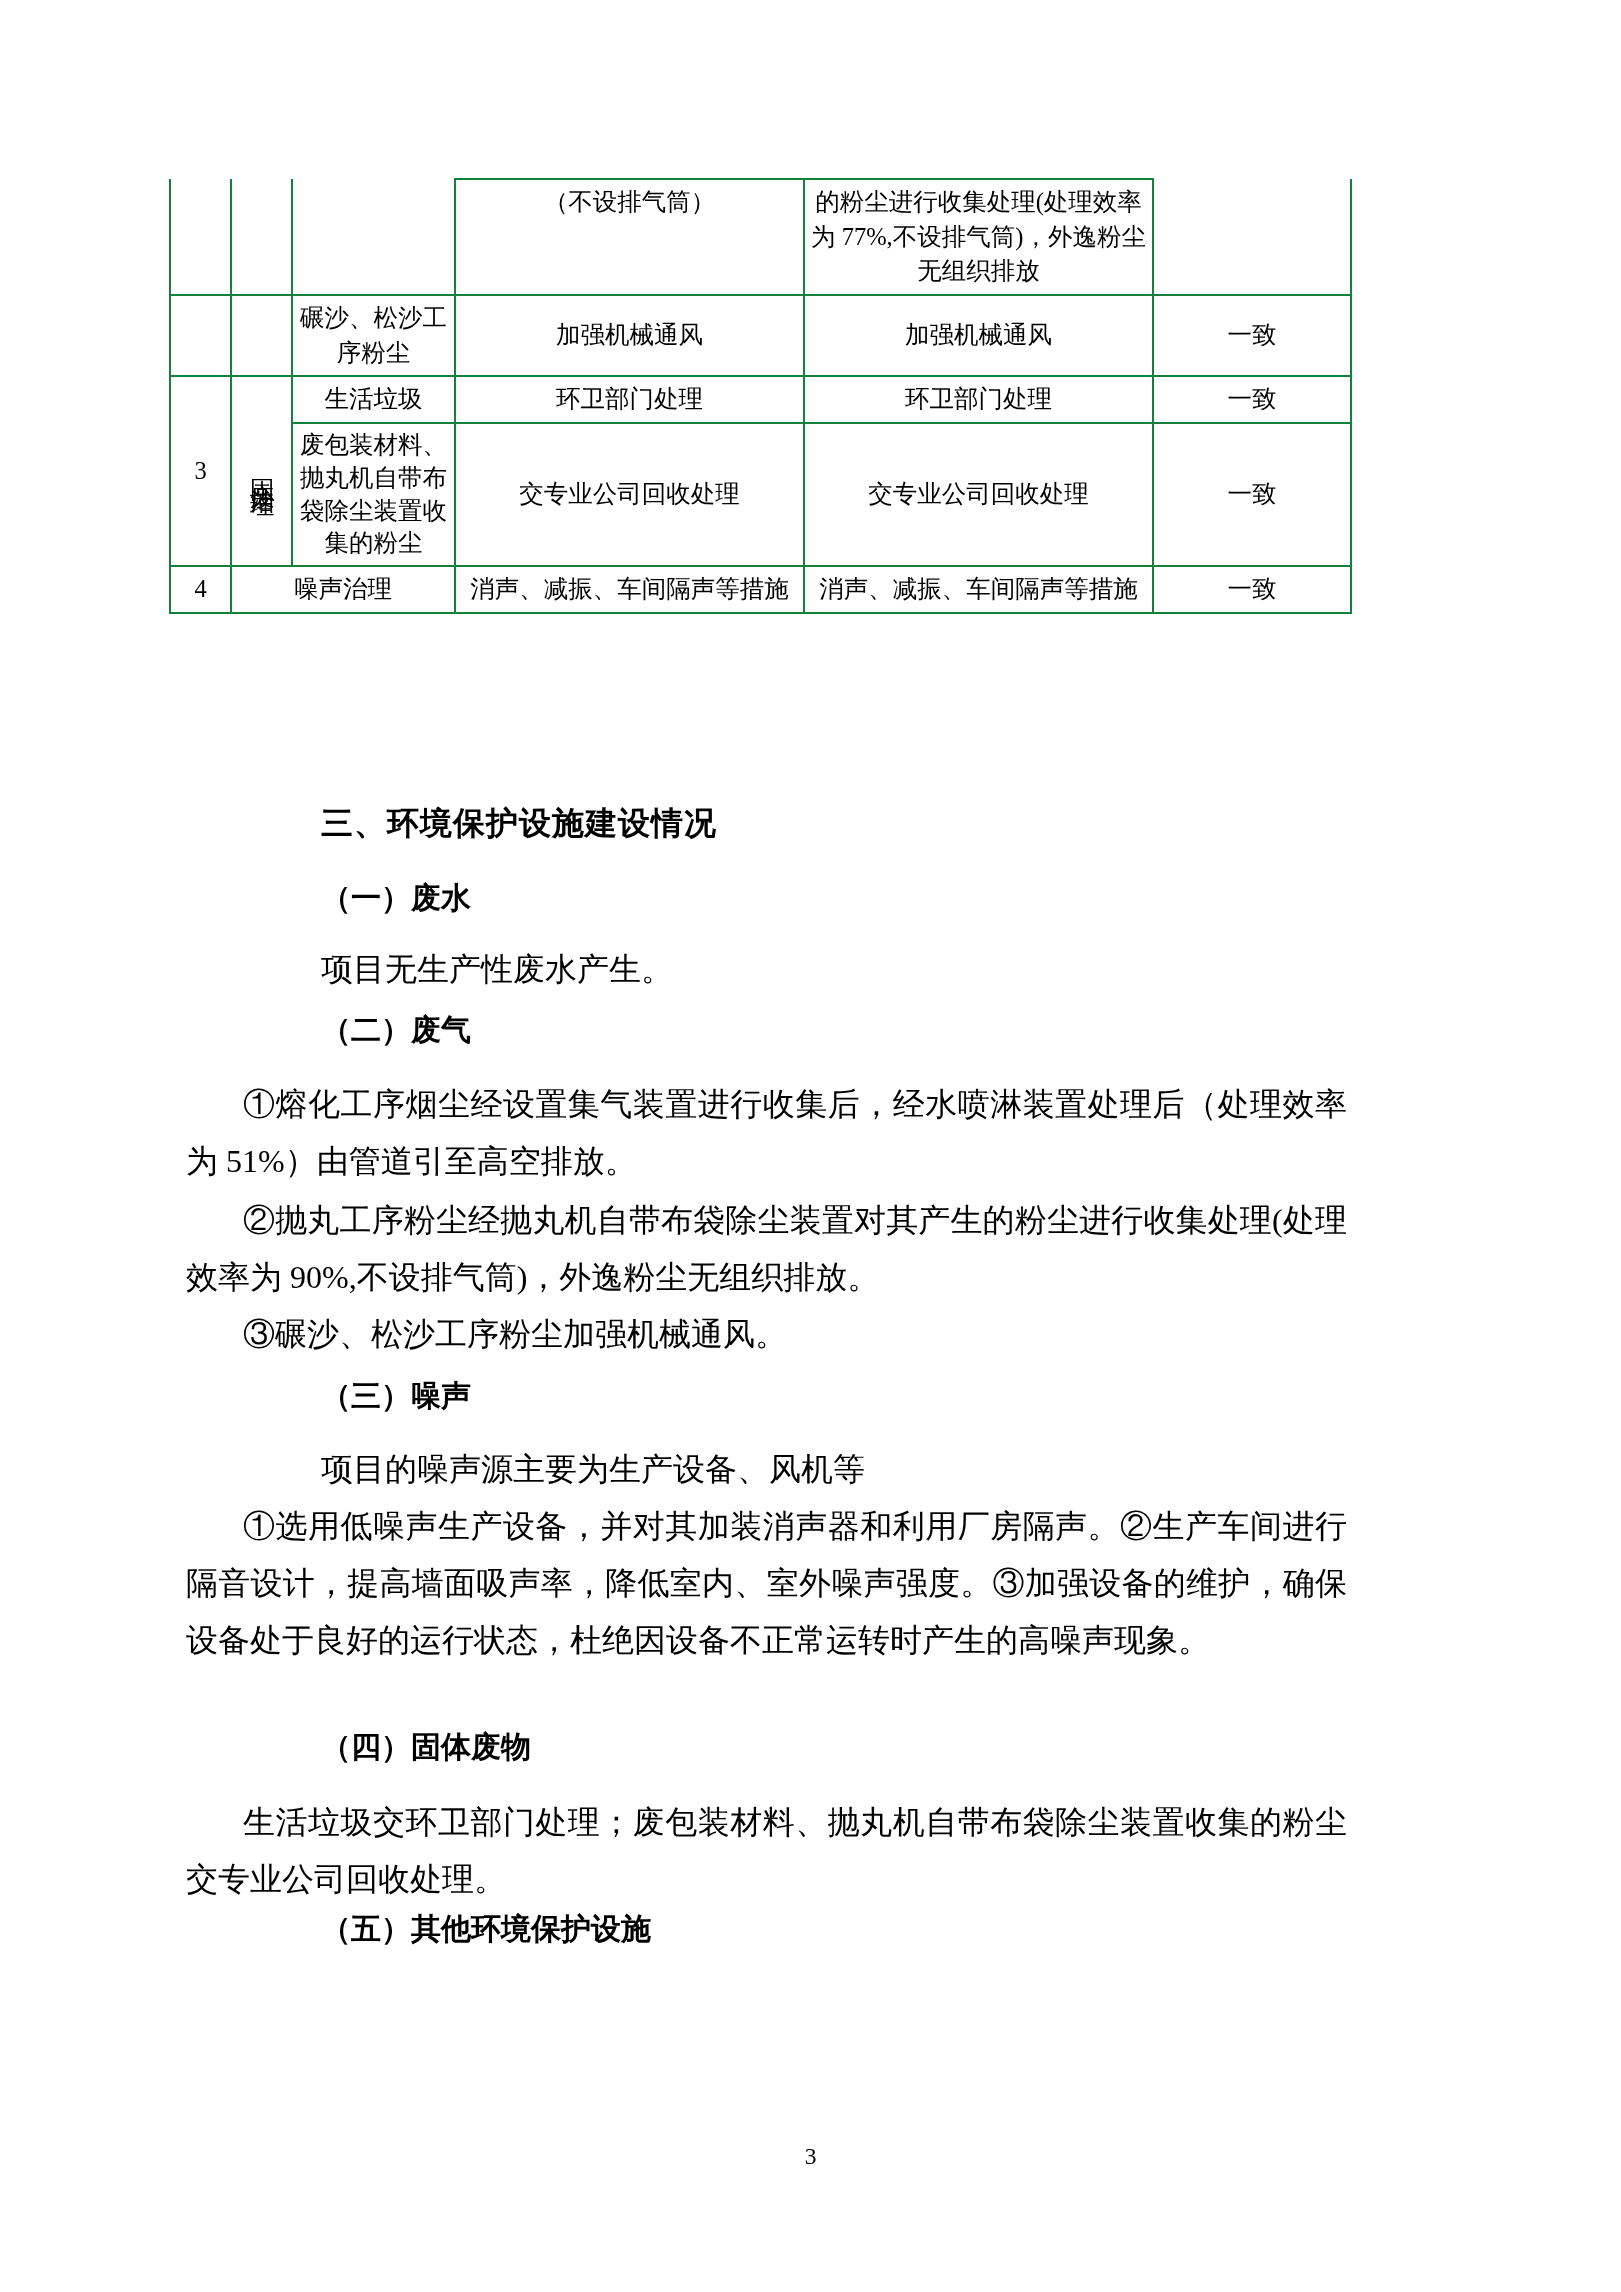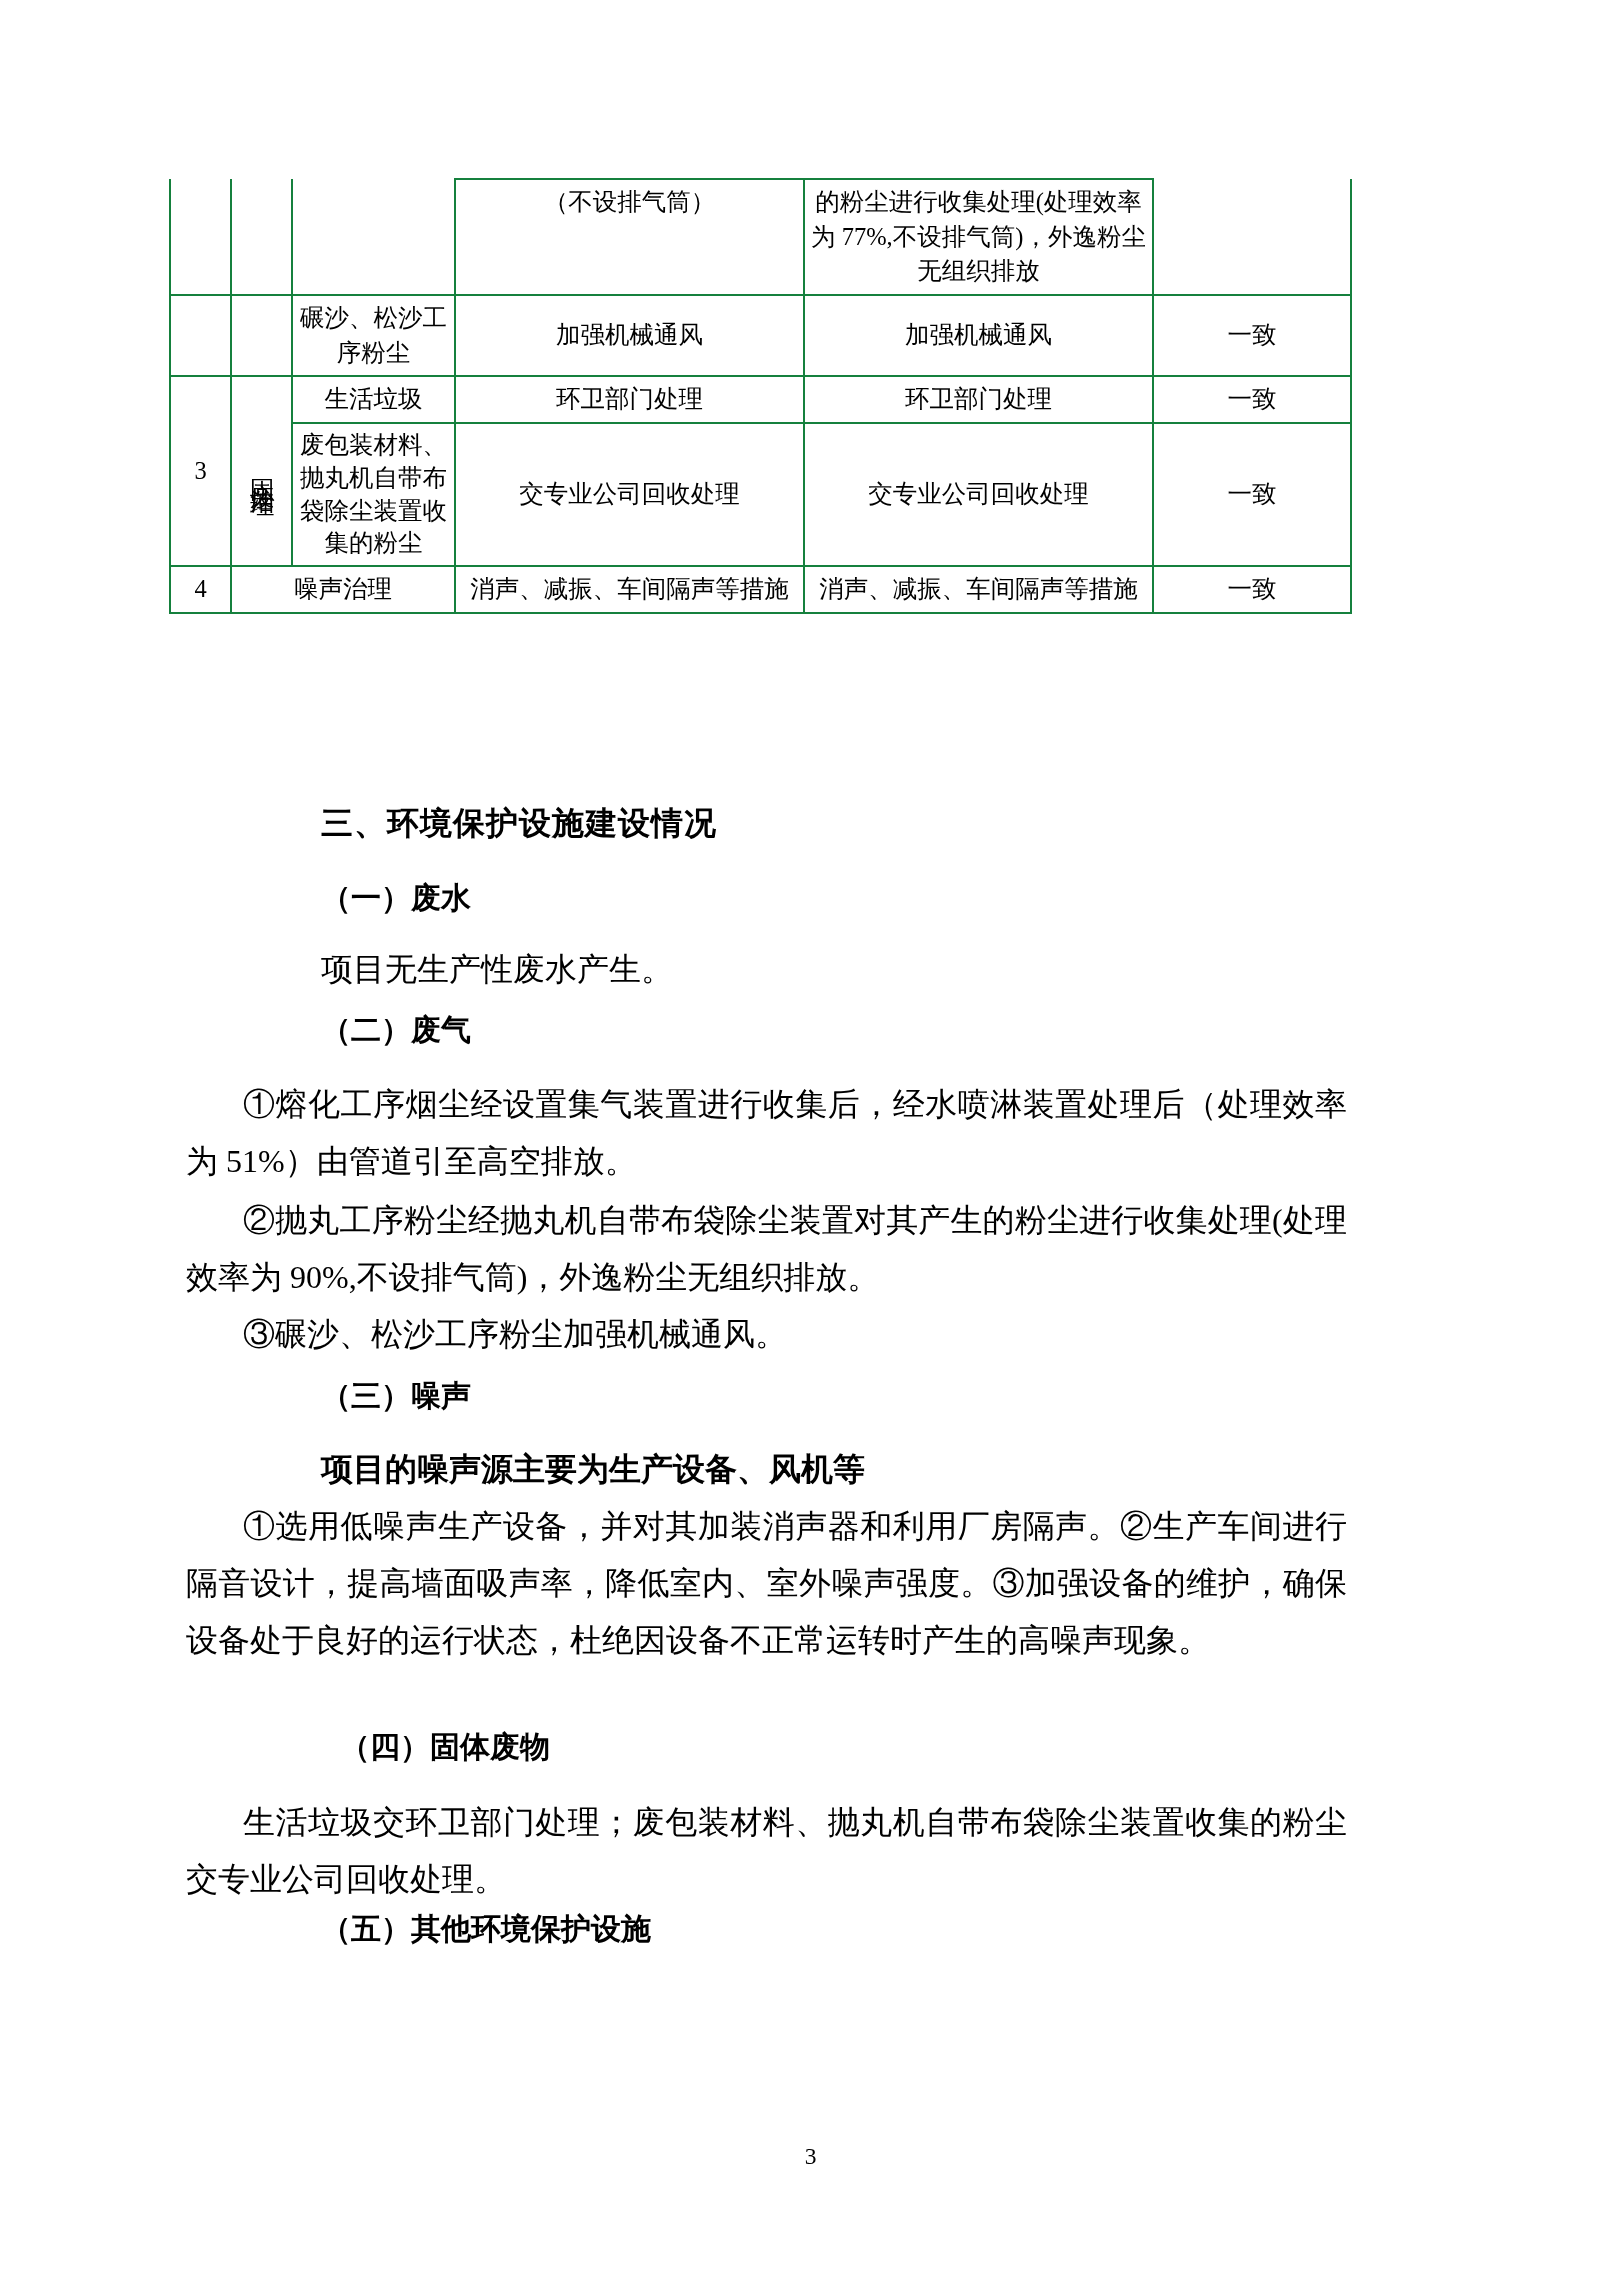--- a/index.html
+++ b/index.html
@@ -171,25 +171,25 @@
   <div class="h2" style="left:321px; top:1010px;">（二）废气</div>
 
   <div class="para indent" style="left:186px; top:1076px; width:1161px;">①熔化工序烟尘经设置集气装置进行收集后，经水喷淋装置处理后（处理效率为 51%）由管道引至高空排放。</div>
 
   <div class="para indent" style="left:186px; top:1192px; width:1161px;">②抛丸工序粉尘经抛丸机自带布袋除尘装置对其产生的粉尘进行收集处理(处理效率为 90%,不设排气筒)，外逸粉尘无组织排放。</div>
 
   <div class="para indent" style="left:186px; top:1306px; width:1161px;">③碾沙、松沙工序粉尘加强机械通风。</div>
 
   <div class="h2" style="left:321px; top:1376px;">（三）噪声</div>
 
-  <div class="para" style="left:321px; top:1441px; width:1019px;font-weight:bold;">项目的噪声源主要为生产设备、风机等</div>
+  <div class="para" style="left:321px; top:1441px; width:1019px;">项目的噪声源主要为生产设备、风机等</div>
 
   <div class="para indent" style="left:186px; top:1498px; width:1161px;">①选用低噪声生产设备，并对其加装消声器和利用厂房隔声。②生产车间进行隔音设计，提高墙面吸声率，降低室内、室外噪声强度。③加强设备的维护，确保设备处于良好的运行状态，杜绝因设备不正常运转时产生的高噪声现象。</div>
 
-  <div class="h2" style="left:340px; top:1727px;">（四）固体废物</div>
+  <div class="h2" style="left:321px; top:1727px;">（四）固体废物</div>
 
   <div class="para indent" style="left:186px; top:1794px; width:1161px;">生活垃圾交环卫部门处理；废包装材料、抛丸机自带布袋除尘装置收集的粉尘交专业公司回收处理。</div>
 
   <div class="h2" style="left:321px; top:1909px;">（五）其他环境保护设施</div>
 
   <div class="page-number">3</div>
 
 </div>
 
 

